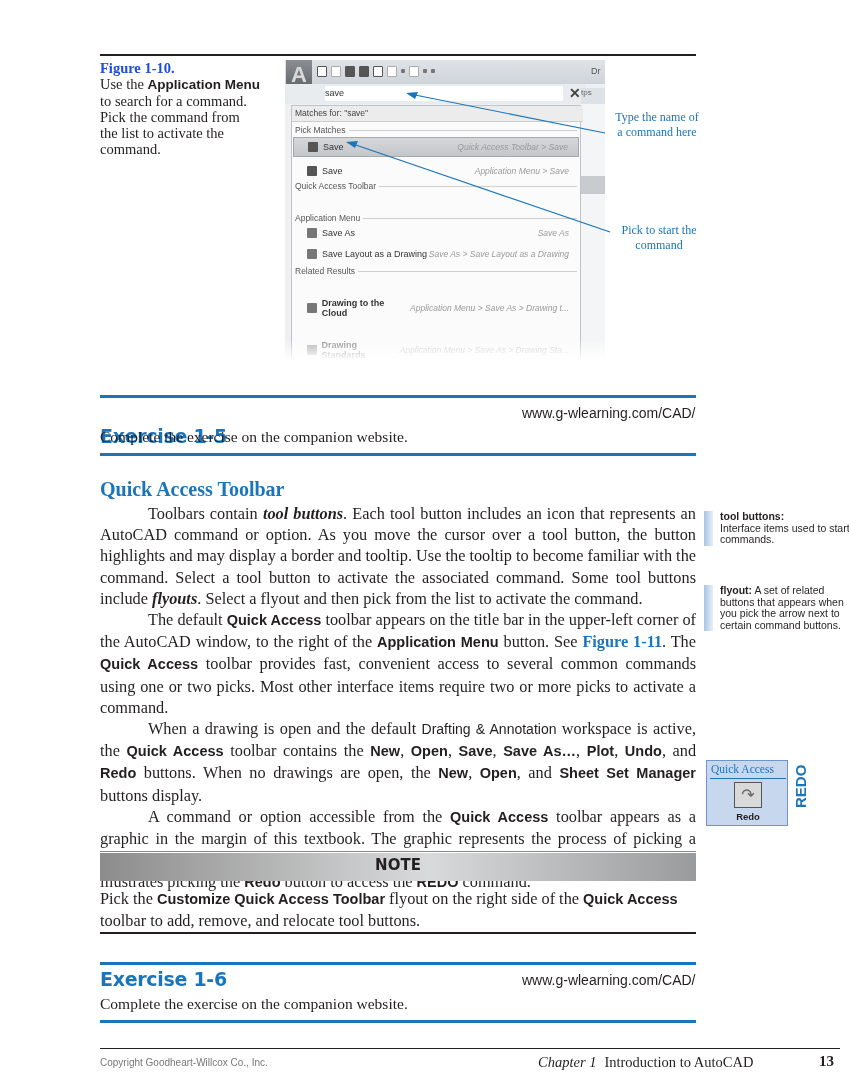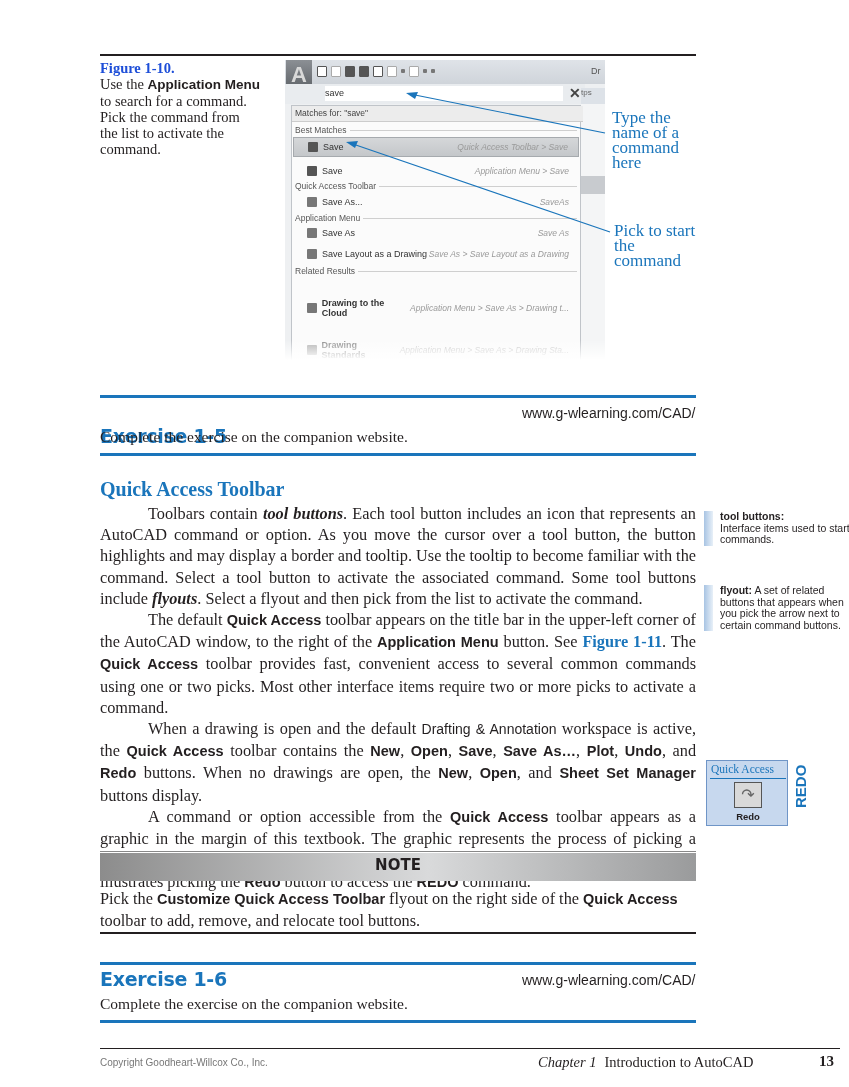--- a/index.html
+++ b/index.html
@@ -36,21 +36,21 @@
   .row .ico.light { background: #777; }
   .row .path { margin-left: auto; margin-right: 10px; font-style: italic; color: #9a9a9a; font-size: 8.5px; white-space: nowrap; }
   .row.hl { background: linear-gradient(#d5d7d9,#c4c7ca); border: 1px solid #a6aaae; box-sizing: border-box; }
   .row.bold .lbl { font-weight: bold; }
   .side-strip { left: 296px; top: 28px; width: 24px; height: 272px; background: #f4f5f6; }
   .side-strip .s1 { position: absolute; left: 0; top: 0; width: 24px; height: 16px; background: #dde2e8; font-size: 8px; color: #666; font-family: "Liberation Sans", sans-serif; }
   .side-strip .s2 { position: absolute; left: 0; top: 88px; width: 24px; height: 18px; background: #c8cbcf; }
   .fade { left: 0; top: 280px; width: 320px; height: 20px; background: linear-gradient(rgba(255,255,255,0), #ffffff); }
 
   
-  .callout { font-family: "Liberation Serif", serif; font-size: 17px; line-height: 15px; color: #1a75bb; }
+  .callout { font-family: "Liberation Serif", serif; font-size: 12px; line-height: 15px; color: #1a75bb; text-align: center; }
 
   
   .ex-rule { height: 3px; background: #1a75bb; }
   .ex-title { font-family: "DejaVu Sans", sans-serif; font-weight: bold; font-size: 19px; color: #1a75bb; letter-spacing: -0.3px; }
   .ex-url { font-family: "Liberation Sans", sans-serif; font-size: 14px; color: #231f20; }
   .ex-text { font-family: "Liberation Serif", serif; font-size: 15.5px; }
 
   
   .h2 { left: 100px; top: 478px; font-family: "Liberation Serif", serif; font-weight: bold; font-size: 20px; color: #1a75bb; }
   .body { left: 100px; width: 596px; font-size: 16.3px; line-height: 21.2px; text-align: justify; }
@@ -118,41 +118,36 @@
 
   <div class="abs side-strip">
     <div class="s1">tps</div>
     <div class="s2"></div>
   </div>
 
   <div class="abs panel">
     <div class="abs matches">Matches for: "save"</div>
 
     <div class="grp" style="top:19px;">
-        <span>Best Matches</span>
+        <span>Pick Matches</span>
       </div>
     <div class="row hl" style="top:31px;">
       <span class="ico"></span>
       <span class="lbl">Save</span>
       <span class="path">Quick Access Toolbar &gt; Save</span>
     </div>
     <div class="row" style="top:55px;">
       <span class="ico"></span>
       <span class="lbl">Save</span>
       <span class="path">Application Menu &gt; Save</span>
     </div>
 
     <div class="grp" style="top:75px;">
         <span>Quick Access Toolbar</span>
       </div>
-    <div class="row" style="top:86px;">
-      <span class="ico light"></span>
-      <span class="lbl">Save As...</span>
-      <span class="path">SaveAs</span>
-    </div>
 
     <div class="grp" style="top:107px;">
         <span>Application Menu</span>
       </div>
     <div class="row" style="top:117px;">
       <span class="ico light"></span>
       <span class="lbl">Save As</span>
       <span class="path">Save As</span>
     </div>
     <div class="row" style="top:138px;text-align:right;">

